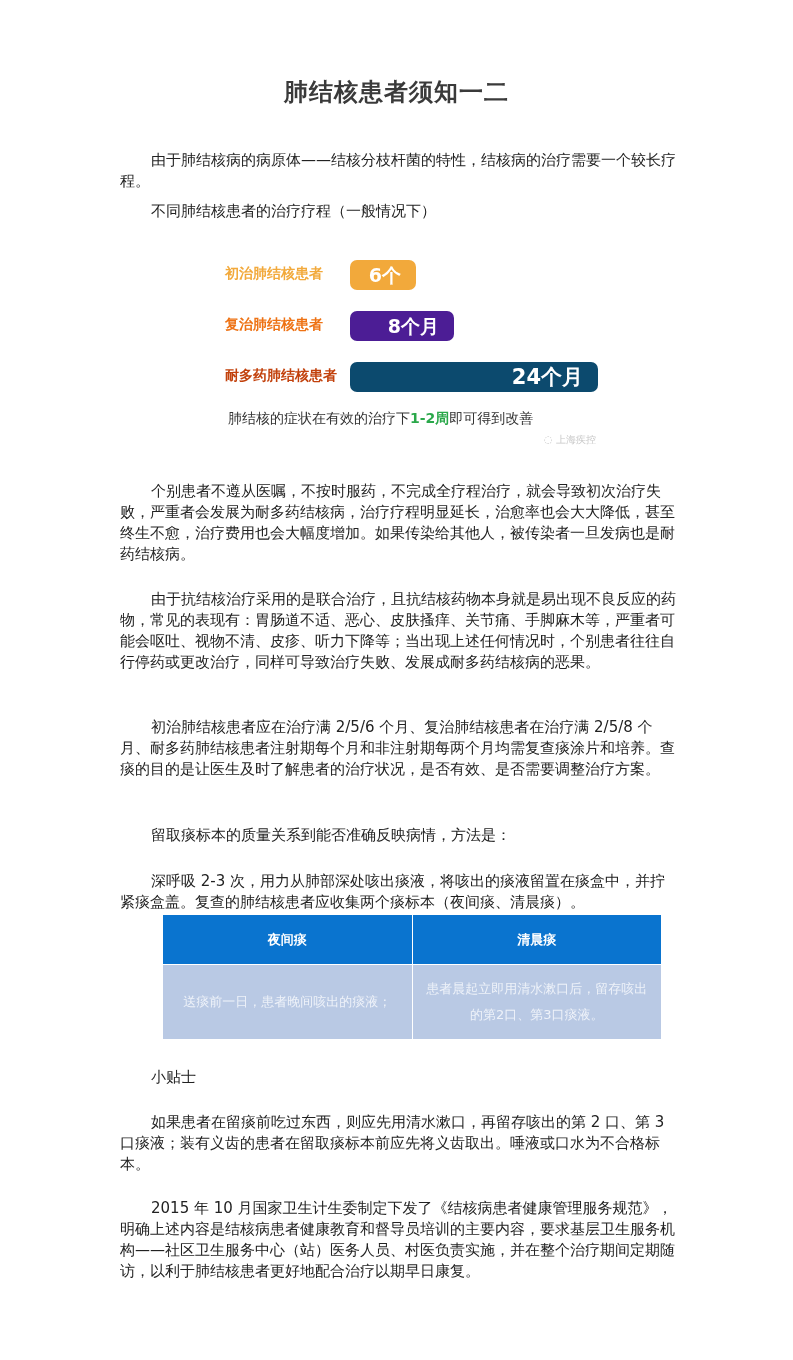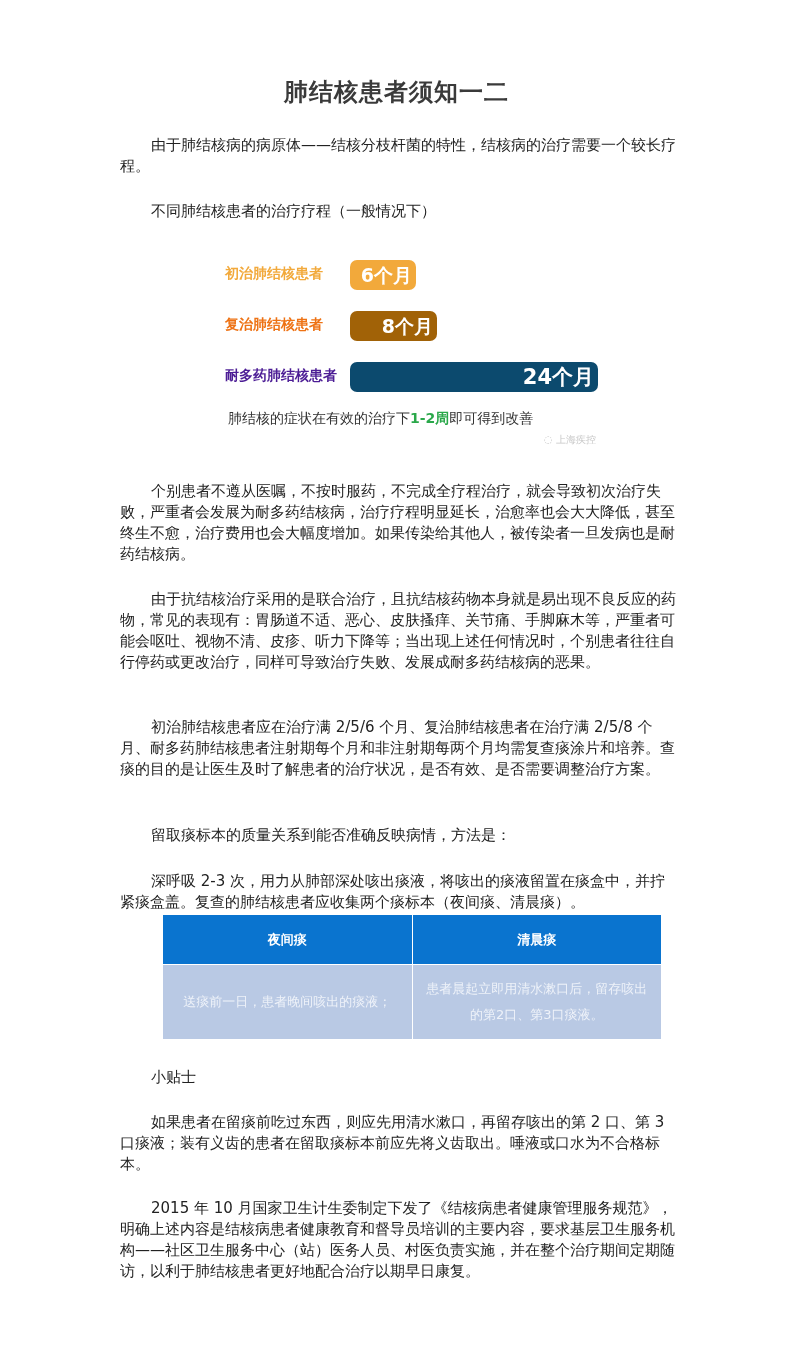--- a/index.html
+++ b/index.html
@@ -6,50 +6,50 @@
   body { width:793px; height:1360px; position:relative; overflow:hidden;
          font-family:"DejaVu Sans", sans-serif; color:#222; }
   .title { position:absolute; top:76px; left:0; width:793px; text-align:center;
            font-size:24px; font-weight:bold; color:#3a3a3a; letter-spacing:1px; }
   .p { position:absolute; left:120px; width:556px; font-size:15px; line-height:21px;
        color:#222; text-indent:31px; margin:0; }
   .chart { position:absolute; left:220px; top:255px; width:390px; height:190px; }
   .row { position:absolute; left:0; height:30px; }
   .row .lbl { position:absolute; left:5px; top:5px; font-size:14px; font-weight:bold; white-space:nowrap; }
   .row .bar { position:absolute; height:30px; border-radius:7px; color:#fff; font-weight:bold;
-              font-size:19px; line-height:30px; text-align:right; padding-right:4px; box-sizing:border-box; }
+              font-size:19px; line-height:30px; text-align:right; padding-right:15px; box-sizing:border-box; }
   .note { position:absolute; left:8px; top:155px; font-size:14px; color:#333; white-space:nowrap; }
   .note .hl { color:#2aa84a; font-weight:bold; }
   .wm { position:absolute; right:14px; top:178px; font-size:10px; color:#c8c8c8; }
   table.tbl { position:absolute; left:163px; top:915px; width:498px; border-collapse:collapse; }
   table.tbl th { background:#0a74cf; color:#fff; font-size:13px; font-weight:bold; height:47px;
                  width:50%; border-right:1px solid #fff; text-align:center; }
   table.tbl td { background:#b9c9e4; color:#eef2f9; font-size:13px; line-height:26px; height:74px;
                  text-align:center; padding:0 12px; border-right:1px solid #fff; border-top:1px solid #fff; }
   table.tbl th:last-child, table.tbl td:last-child { border-right:none; }
 </style>
 </head>
 <body>
 
 <div class="title">肺结核患者须知一二</div>
 
-<p class="p" style="top:135px">由于肺结核病的病原体——结核分枝杆菌的特性，结核病的治疗需要一个较长疗程。</p>
+<p class="p" style="top:150px">由于肺结核病的病原体——结核分枝杆菌的特性，结核病的治疗需要一个较长疗程。</p>
 <p class="p" style="top:201px">不同肺结核患者的治疗疗程（一般情况下）</p>
 
 <div class="chart">
   <div class="row" style="top:5px;width:390px">
     <span class="lbl" style="color:#f2a93b">初治肺结核患者</span>
     <span class="bar" style="left:130px;width:66px;background:#f2a93b">6个月</span>
   </div>
   <div class="row" style="top:56px;width:390px">
     <span class="lbl" style="color:#ee7214">复治肺结核患者</span>
-    <span class="bar" style="left:130px;width:87px;background:#a16207">8个月</span>
+    <span class="bar" style="left:130px;width:104px;background:#4c1d95">8个月</span>
   </div>
   <div class="row" style="top:107px;width:390px">
-    <span class="lbl" style="color:#4c1d95">耐多药肺结核患者</span>
+    <span class="lbl" style="color:#c2410c">耐多药肺结核患者</span>
     <span class="bar" style="left:130px;width:248px;background:#0c4a6e;font-size:21px">24个月</span>
   </div>
   <div class="note">
     <span>肺结核的症状在有效的治疗下</span><span class="hl">1-2周</span><span>即可得到改善</span>
   </div>
   <div class="wm">
     <span>◌ </span><span>上海疾控</span>
   </div>
 </div>
 

